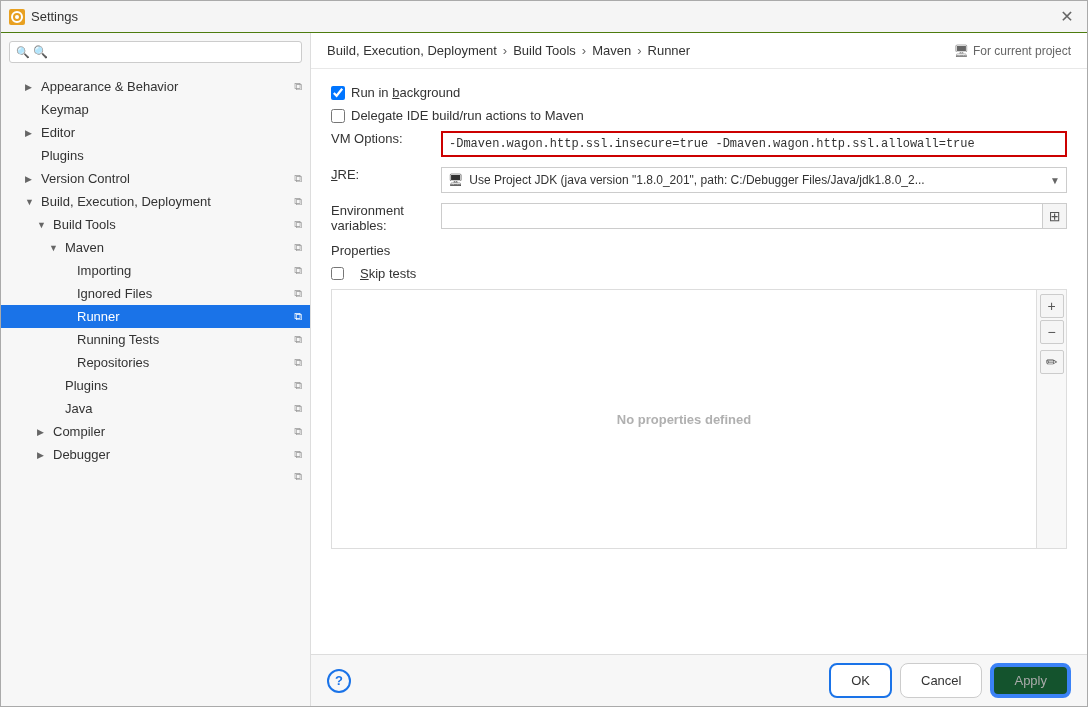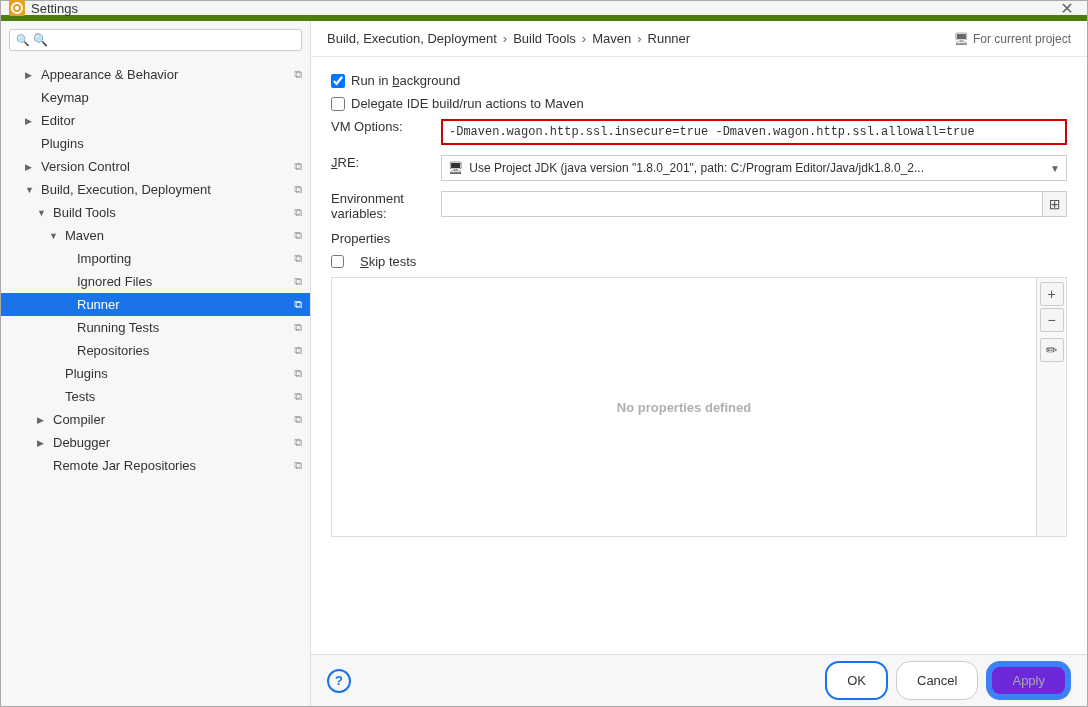--- a/index.html
+++ b/index.html
@@ -18,22 +18,22 @@
       width: 1088px;
       height: 707px;
       background: #ffffff;
       border: 1px solid #aaa;
       display: flex;
       flex-direction: column;
       box-shadow: 2px 2px 8px rgba(0,0,0,0.3);
     }
     .titlebar {
       background: #f5f5f5;
-      border-bottom: 6px solid #4d7c0f;
-      height: 20px;
+      border-bottom: 1px solid #4d7c0f;
+      height: 32px;
       display: flex;
       align-items: center;
       padding: 0 8px;
       justify-content: space-between;
     }
     .titlebar-left {
       display: flex;
       align-items: center;
       gap: 6px;
     }
@@ -324,38 +324,38 @@
       align-items: center;
       justify-content: center;
     }
     .footer-buttons {
       display: flex;
       gap: 8px;
     }
     .btn {
       padding: 6px 20px;
       font-size: 13px;
-      border-radius: 14px;
+      border-radius: 8px;
       cursor: pointer;
       border: 1px solid #ccc;
     }
     .btn-ok {
       background: white;
       border: 2px solid #1a73e8;
       color: #333;
     }
     .btn-cancel {
       background: white;
       border: 1px solid #ccc;
       color: #333;
       text-align: center;
     }
     .btn-apply {
-      background: #6d28d9;
-      border: 6px solid #3b82f6;
+      background: #14532d;
+      border: 4px solid #3b82f6;
       color: #aaa;
       cursor: default;
     }
     .properties-area {
       display: flex;
       flex-direction: column;
       flex: 1;
       font-weight: bold;
     }
   </style>
@@ -462,39 +462,38 @@
         </div>
 
         <div class="tree-item indent-3">
           <span class="arrow"></span>
           <span class="label">Plugins</span>
           <span class="copy-icon">⧉</span>
         </div>
 
         <div class="tree-item indent-3">
           <span class="arrow"></span>
-          <span class="label">Tests</span>
+          <span class="label">Java</span>
           <span class="copy-icon">⧉</span>
         </div>
 
         <div class="tree-item indent-2">
           <span class="arrow">▶</span>
           <span class="label">Compiler</span>
           <span class="copy-icon">⧉</span>
         </div>
 
         <div class="tree-item indent-2">
           <span class="arrow">▶</span>
           <span class="label">Debugger</span>
           <span class="copy-icon">⧉</span>
         </div>
 
         <div class="tree-item indent-2">
           <span class="arrow"></span>
-          <span class="label">Remote Jar Repositories</span>
           <span class="copy-icon">⧉</span>
         </div>
       </div>
     </div>
 
     <div class="main-panel">
 
       <div class="breadcrumb">
         <div class="breadcrumb-left">
           <span>Build, Execution, Deployment</span>
@@ -525,21 +524,21 @@
 
         <div class="form-row">
           <span class="field-label">VM Options:</span>
           <input type="text" class="vm-options-input" value="-Dmaven.wagon.http.ssl.insecure=true -Dmaven.wagon.http.ssl.allowall=true" style="">
         </div>
 
         <div class="form-row">
           <span class="field-label"><u>J</u>RE:</span>
           <div class="jre-select" style="flex:1; border:1px solid #ccc; height:26px; cursor:pointer; display:flex; align-items:center; gap:6px;">
             <span>🖥</span>
-            <span style="flex:1; overflow:hidden; white-space:nowrap; text-overflow:ellipsis; font-size:12px;">Use Project JDK (java version "1.8.0_201", path: C:/Program Editor/Java/jdk1.8.0_2...</span>
+            <span style="flex:1; overflow:hidden; white-space:nowrap; text-overflow:ellipsis; font-size:12px;">Use Project JDK (java version "1.8.0_201", path: C:/Debugger Files/Java/jdk1.8.0_2...</span>
             <span style="font-size:10px; color:#666;">▼</span>
           </div>
         </div>
 
         <div class="form-row">
           <span class="field-label">Environment variables:</span>
           <div class="env-vars-field" style="flex:1; border:1px solid #ccc; height:26px; position:relative;">
             <button class="env-vars-btn" style="position:absolute;right:0;top:0;bottom:0;width:24px;border:none;border-left:1px solid #ccc;background:#f5f5f5;cursor:pointer;font-size:14px;color:#555;">⊞</button>
           </div>
         </div>

